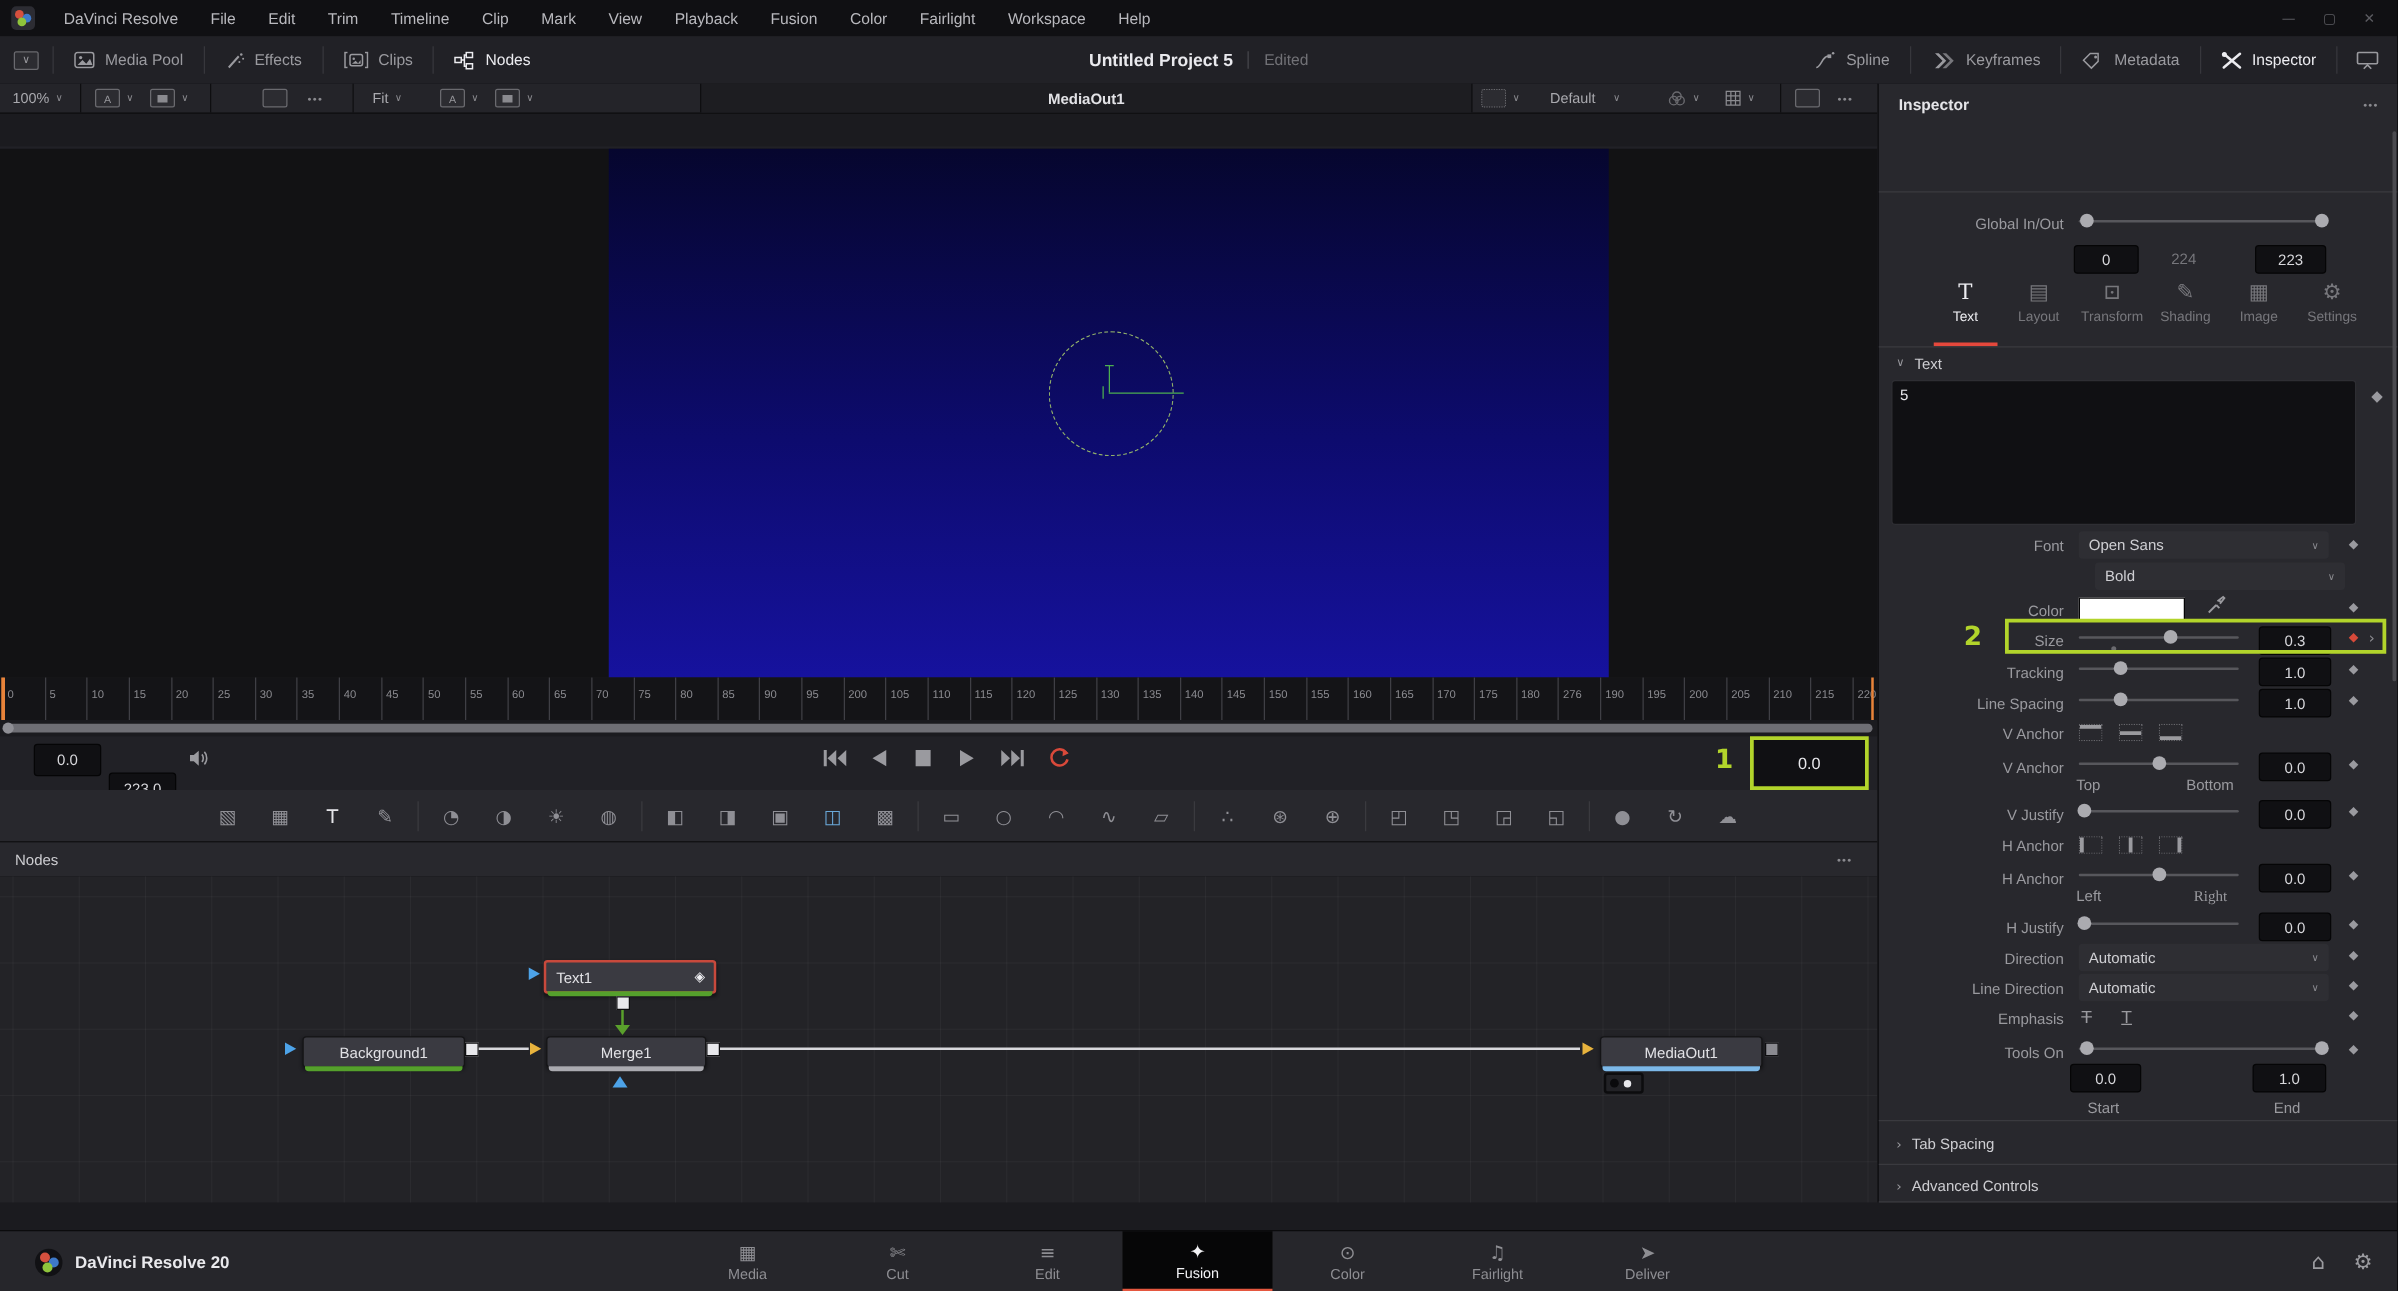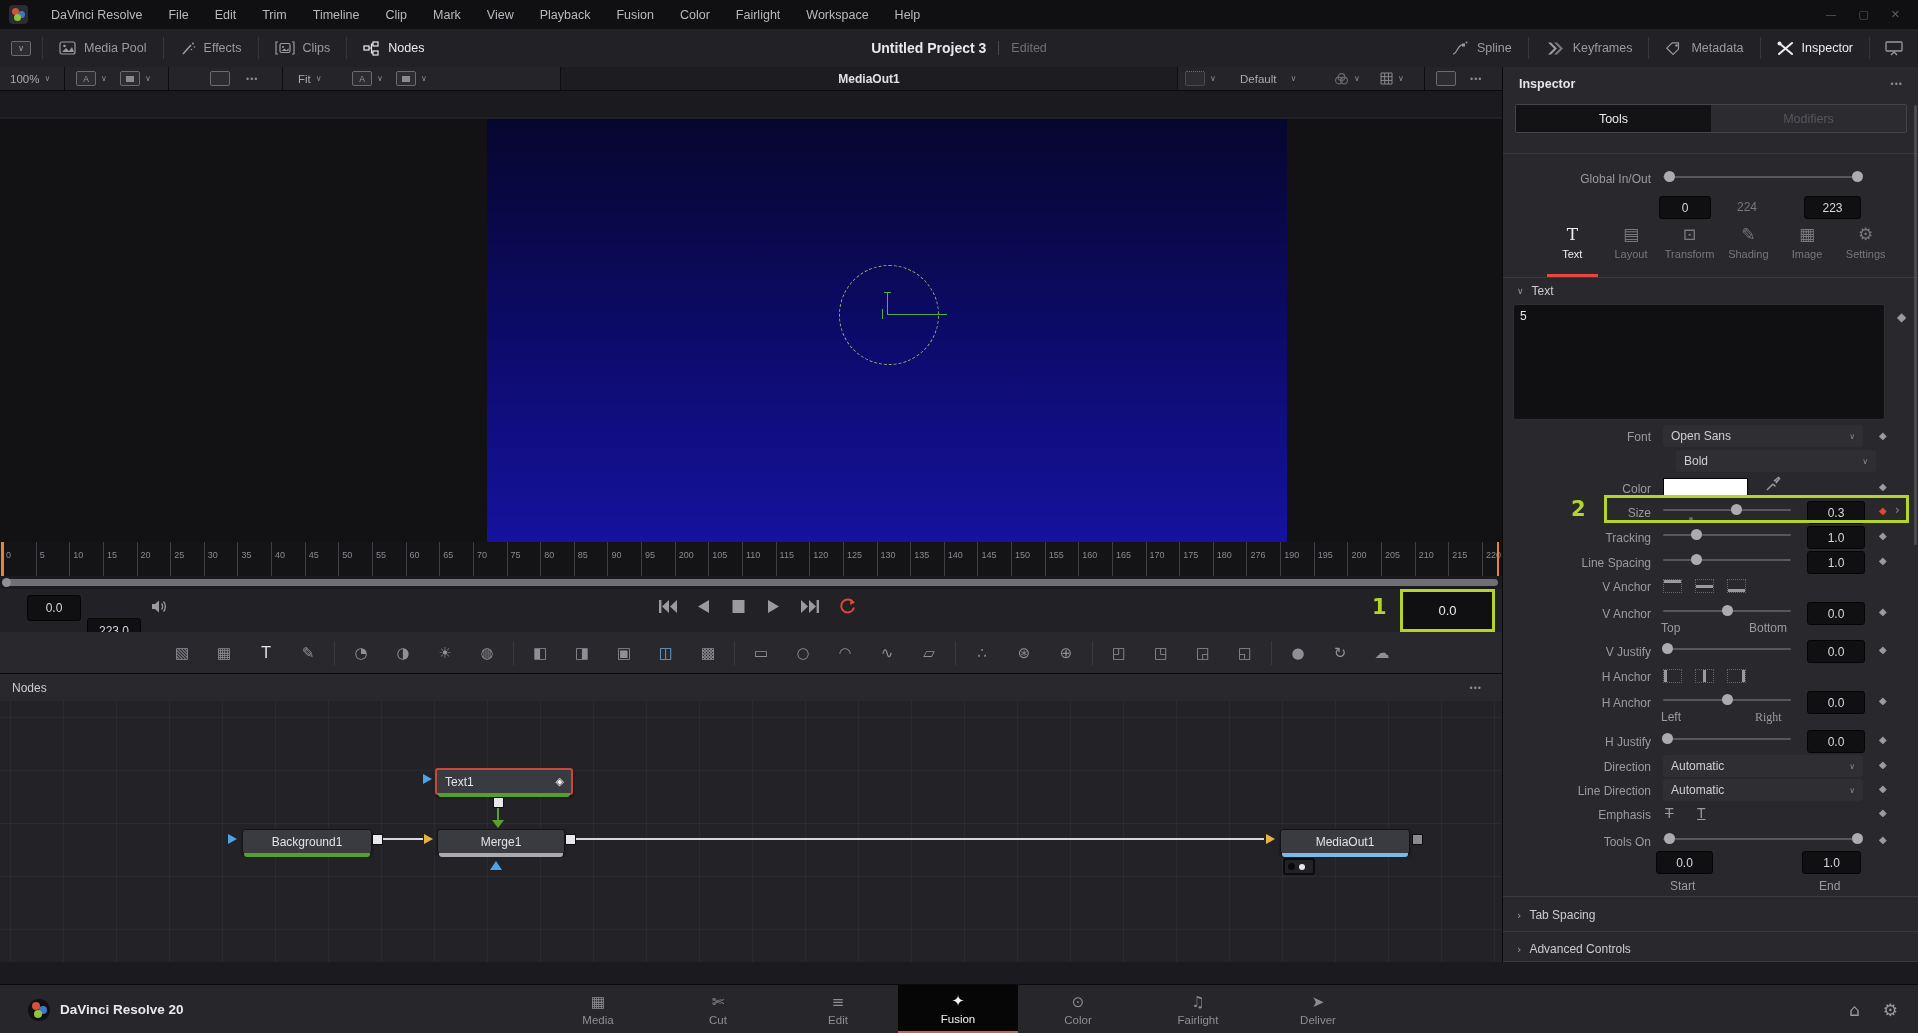--- a/index.html
+++ b/index.html
@@ -237,21 +237,21 @@
       </div>
       <div class="tb-sep"></div>
       <div class="tb-btn" style="padding:0 14px;">
         <svg width="20" height="16" viewBox="0 0 20 16">
             <rect x="2" y="2" width="16" height="9" rx="1" fill="none" stroke="#9a9a9f" stroke-width="1.3"></rect>
             <path d="M7 15 L10 12 L13 15" fill="none" stroke="#9a9a9f" stroke-width="1.3"></path>
           </svg>
       </div>
     </div>
     <div id="proj-title">
-      <span class="name">Untitled Project 3</span>
+      <span class="name">Untitled Project 5</span>
       <span class="bar"></span>
       <span class="status">Edited</span>
     </div>
   </div>
 
   <div id="viewer-toolbar" class="abs">
     <div class="vt" style="left:10px;">
         <span>100%</span>
         <span class="chev icon">∨</span>
       </div>
@@ -620,24 +620,20 @@
       <i style="position:absolute;left:3px;top:3px;width:7px;height:7px;border-radius:50%;background:#0a0a0c;"></i>
       <i style="position:absolute;left:14px;top:3.5px;width:6px;height:6px;border-radius:50%;background:#e8e8ec;"></i>
     </div>
   </div>
 
   <div id="inspector" class="abs">
     <div id="insp-header">
       <span class="title">Inspector</span>
       <span class="dots" style="margin-left:auto;padding-right:16px;">•••</span>
     </div>
-    <div id="mode-tabs">
-      <div class="mt on">Tools</div>
-      <div class="mt off">Modifiers</div>
-    </div>
     <div class="insp-sep" style="top:86px;"></div>
 
     <div class="ilabel" style="top:105px;">Global In/Out</div>
     <div class="islider" style="left:160px;top:104px;width:196px;">
       <div class="track"></div>
         <div class="handle" style="left:3%;"></div>
         <div class="handle" style="left:99%;"></div>
     </div>
     <div class="ibox" style="left:156px;top:129px;width:50px;">0</div>
     <div class="abs" style="left:234px;top:133px;font-size:12px;color:#77777c;">224</div>

